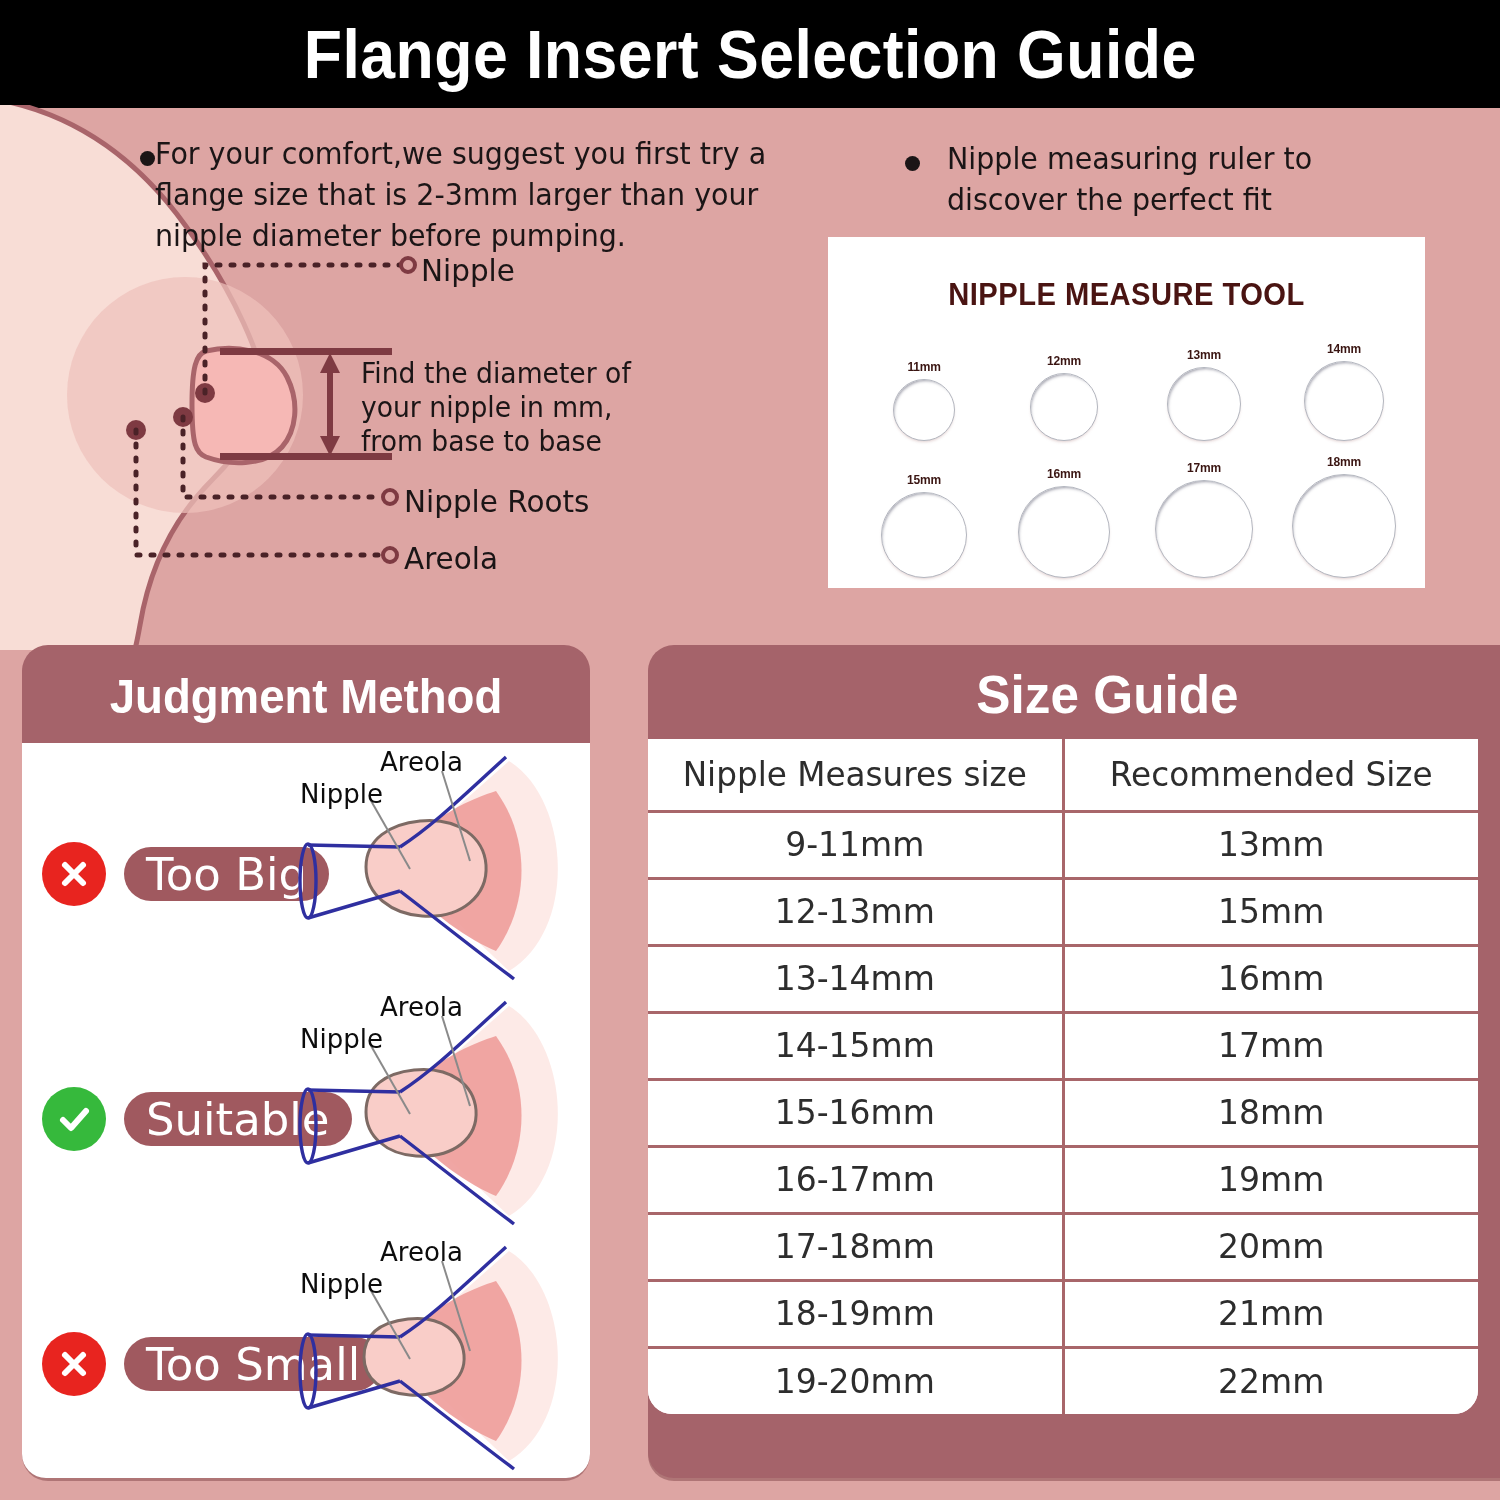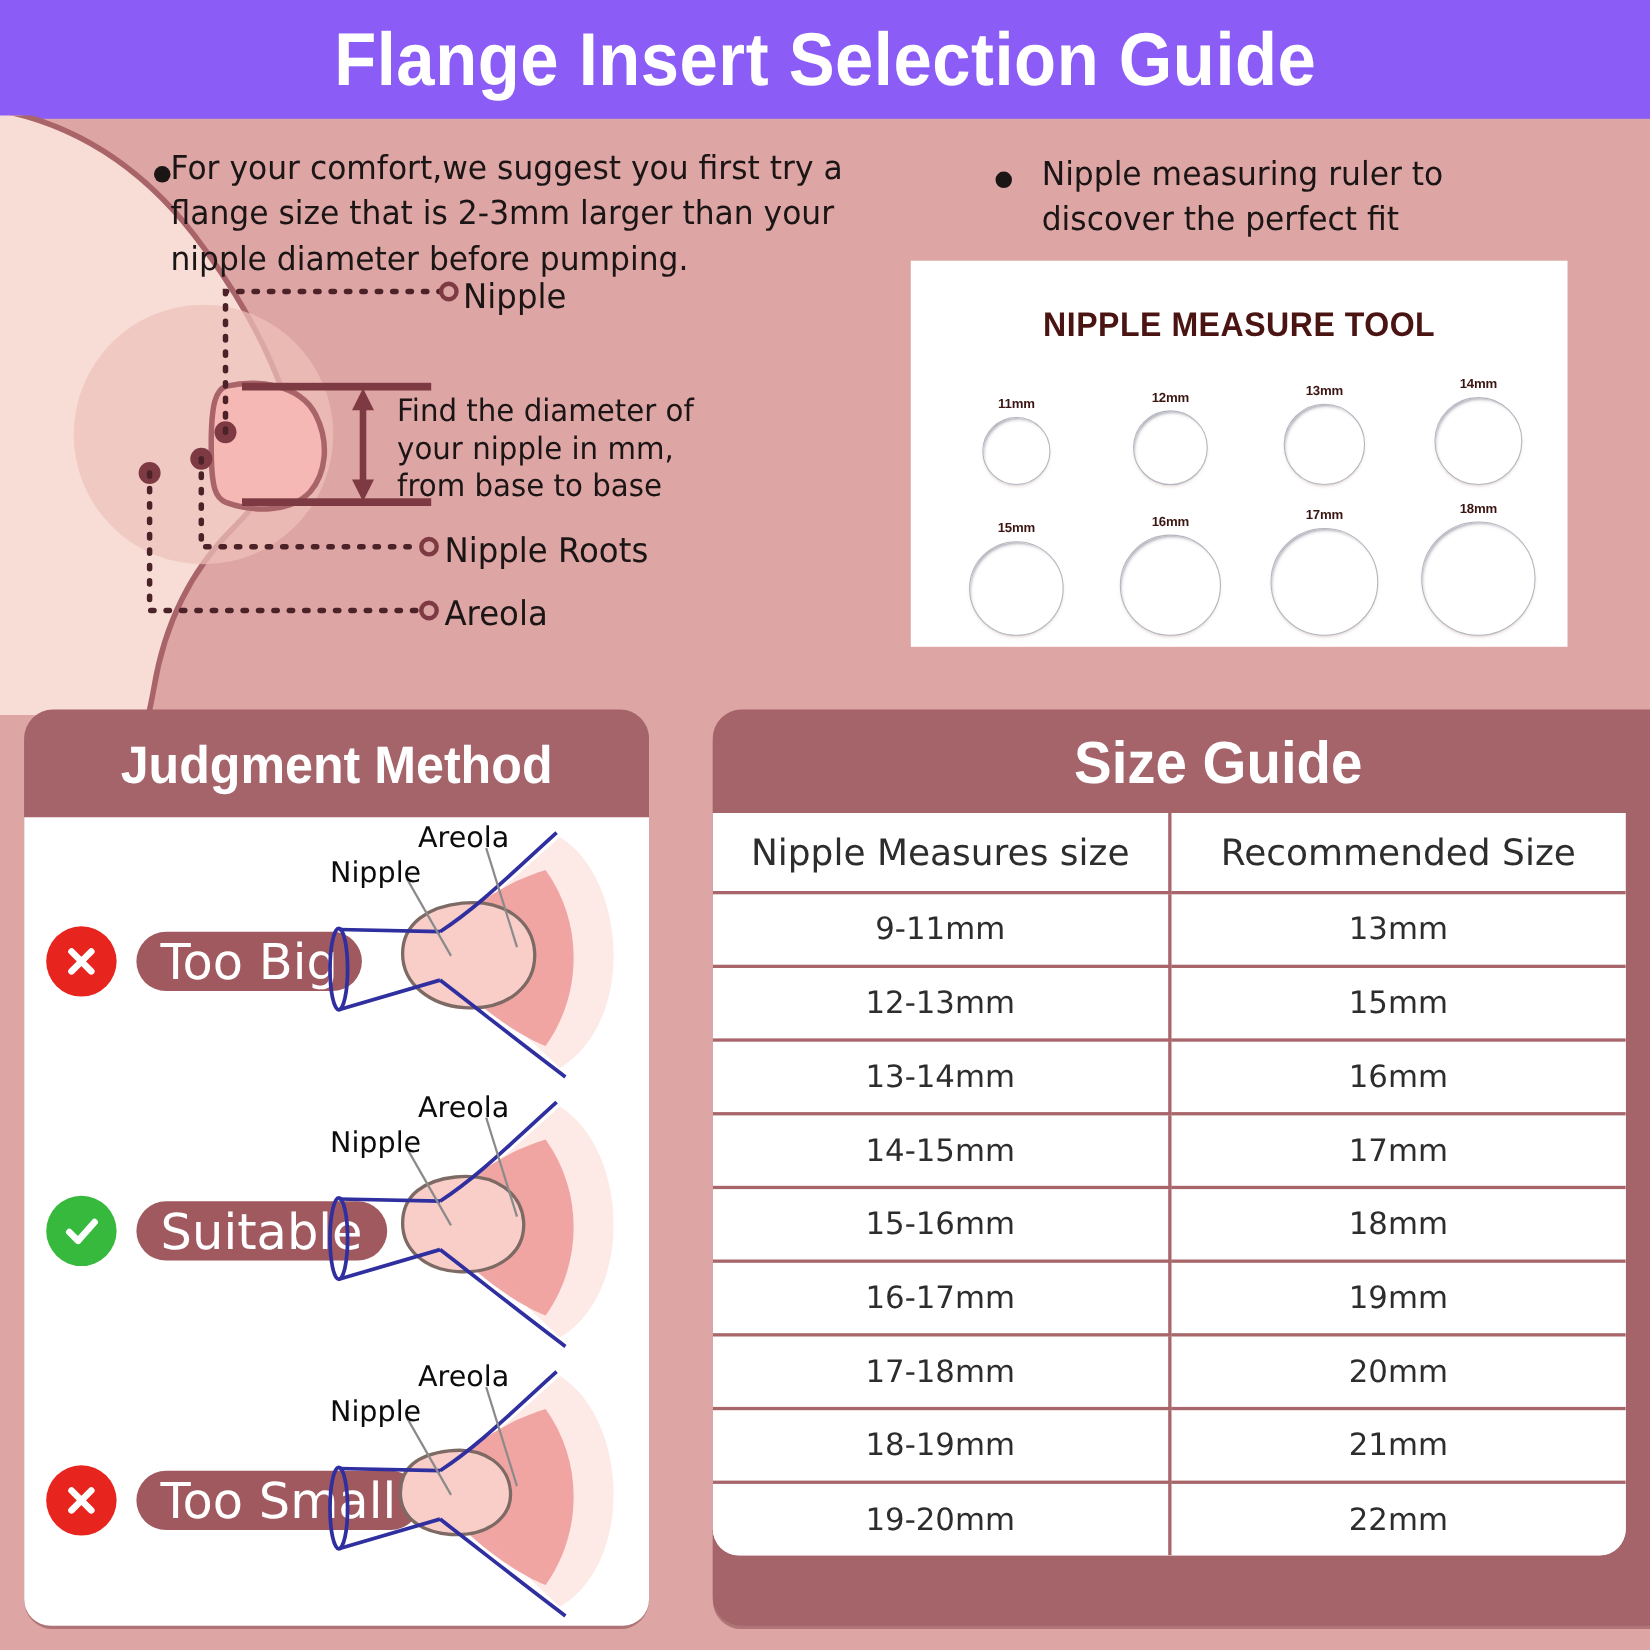--- a/index.html
+++ b/index.html
@@ -11,21 +11,21 @@
   #page {
     position: relative;
     width: 1500px; height: 1500px;
     background: #dda5a3;
   }
 
   
   #header {
     position: absolute; left: 0; top: 0;
     width: 1500px; height: 108px;
-    background: #8b5cf6;
+    background: #000000;
     display: flex; align-items: center; justify-content: center;
   }
   #header-title {
     color: #ffffff;
     font-family: "Liberation Sans", sans-serif;
     font-size: 68px;
     font-weight: bold;
     letter-spacing: 0.5px;
     transform: scaleX(0.92);
     white-space: nowrap;
@@ -228,21 +228,21 @@
   }
   #size-table th {
     height: 72px;
     font-size: 33px;
     font-weight: normal;
     border-top: none;
     transform: scaleX(0.99);
   }
   #size-table td {
     height: 67px;
-    font-size: 28px;
+    font-size: 33px;
   }
   #size-table tr:first-child th:first-child { border-left: none; }
   #size-table tr:first-child th:last-child { border-right: none; }
   #size-table td:first-child { border-left: none; }
   #size-table td:last-child { border-right: none; }
   #size-table tr:last-child td { border-bottom: none; }
 </style>
 </head>
 <body>
 

